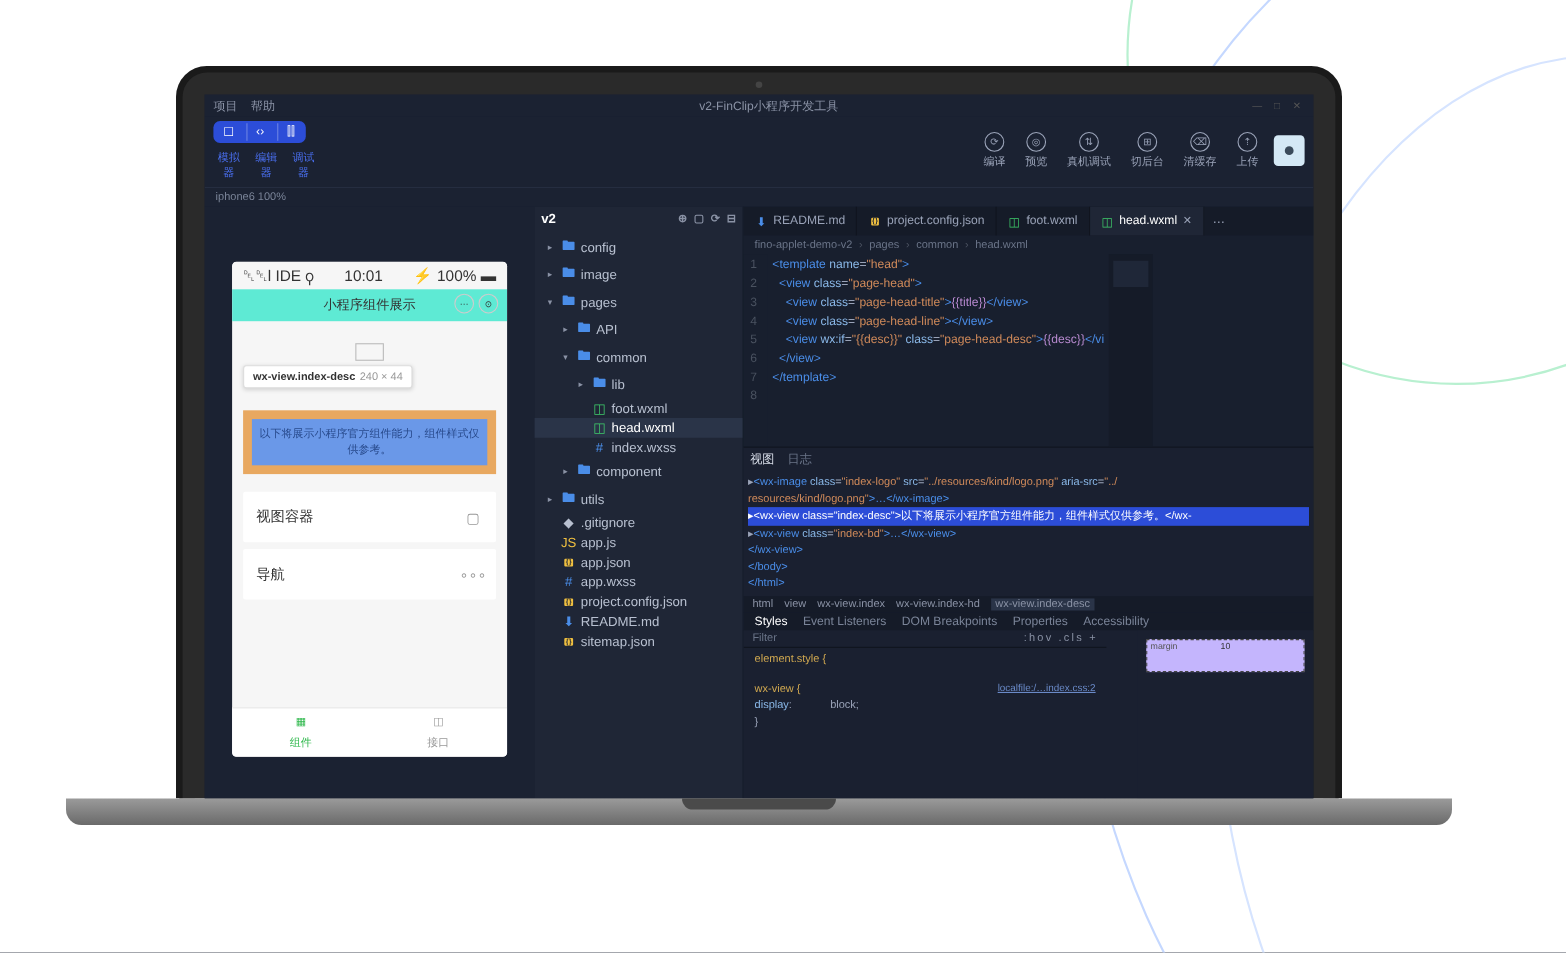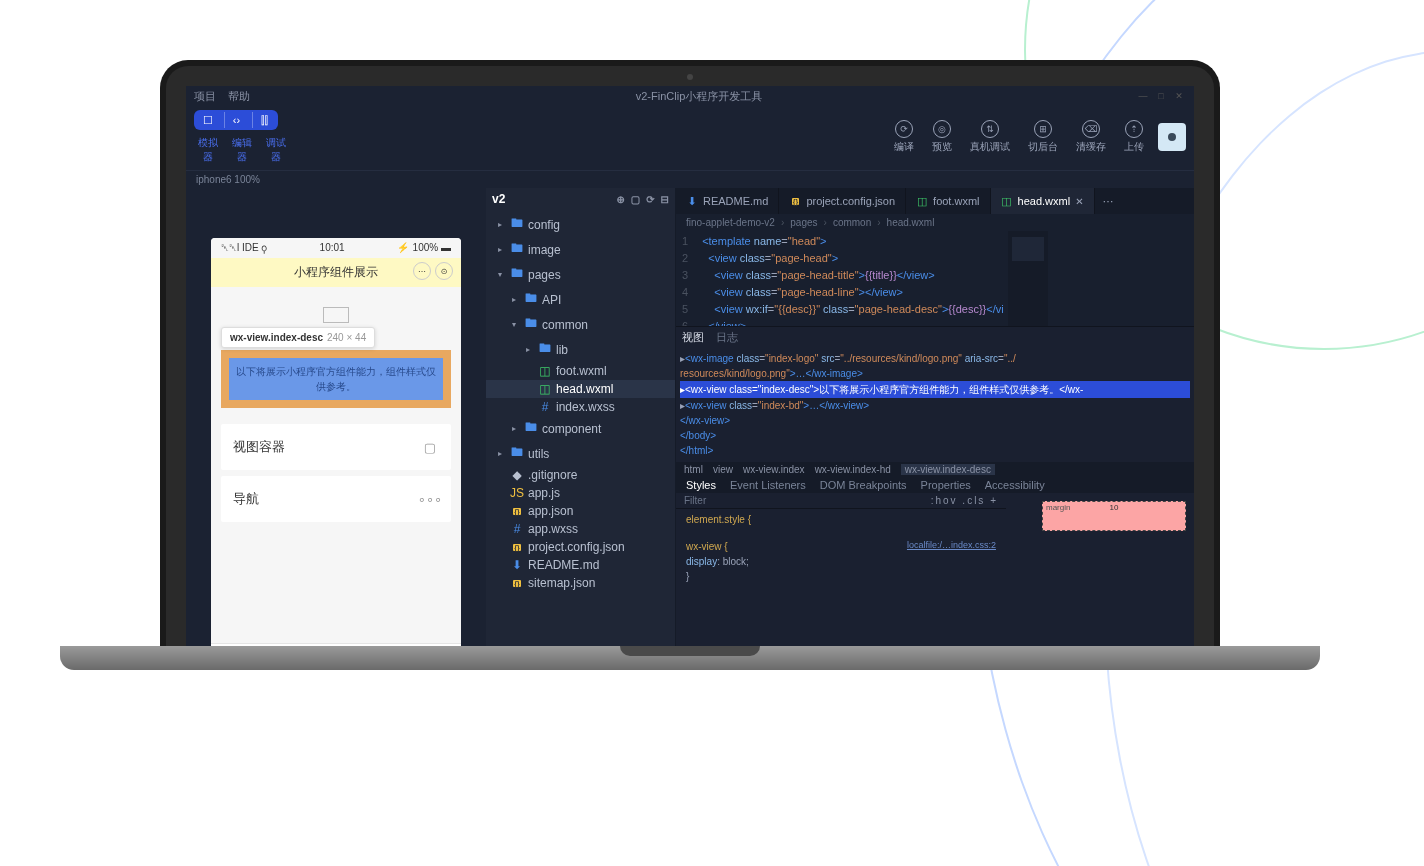--- a/index.html
+++ b/index.html
@@ -8,21 +8,21 @@
 
 .bg-curve { position: absolute; border-radius: 50%; pointer-events: none; }
 .bg-curve-1 { width: 600px; height: 600px; border: 2px solid #b8f0d0; right: -200px; top: -250px; }
 .bg-curve-2 { width: 800px; height: 1200px; border: 2px solid #c5d8ff; right: -350px; top: -100px; }
 .bg-curve-3 { width: 700px; height: 1100px; border: 2px solid #d6e4ff; right: -380px; top: 50px; }
 
 
 .laptop { position: absolute; left: 160px; top: 60px; width: 1060px; }
 .laptop-bezel { background: #2a2a2a; border-radius: 28px 28px 0 0; padding: 20px 20px 0 20px; border: 6px solid #1a1a1a; border-bottom: none; position: relative; }
 .laptop-camera { position: absolute; top: 8px; left: 50%; transform: translateX(-50%); width: 6px; height: 6px; background: #444; border-radius: 50%; }
-.laptop-screen { background: #1b2232; width: 100%; height: 560px; overflow: hidden; }
+.laptop-screen { background: #1b2232; width: 100%; height: 640px; overflow: hidden; }
 .laptop-base { height: 24px; background: linear-gradient(#9a9a9a, #6a6a6a); border-radius: 0 0 14px 14px; margin: 0 -100px; position: relative; }
 .laptop-notch { position: absolute; left: 50%; top: 0; transform: translateX(-50%); width: 140px; height: 10px; background: #4a4a4a; border-radius: 0 0 10px 10px; }
 
 
 .ide { display: flex; flex-direction: column; height: 100%; color: #b8c0d0; font-size: 11px; }
 
 
 .titlebar { display: flex; align-items: center; height: 20px; padding: 0 8px; background: #1b2232; }
 .menu-item { margin-right: 12px; color: #8a92a5; font-size: 11px; }
 .window-title { flex: 1; text-align: center; color: #8a92a5; font-size: 11px; }
@@ -48,27 +48,27 @@
 
 
 .status-strip { height: 18px; background: #1b2232; display: flex; align-items: center; padding: 0 10px; color: #7a8498; font-size: 10px; border-top: 1px solid #252d40; }
 
 
 .main { flex: 1; display: flex; min-height: 0; }
 
 
 .sim-panel { width: 300px; background: #1b2232; display: flex; justify-content: center; padding-top: 50px; }
 .phone { width: 250px; background: #f6f6f6; border-radius: 4px; overflow: hidden; font-size: 11px; color: #333; height: 450px; display: flex; flex-direction: column; }
-.phone-status { display: flex; justify-content: space-between; padding: 4px 10px; font-size: 10px; background: #f6f6f6; }
-.phone-header { text-align: center; padding: 6px 0; position: relative; background: #fef9c3; font-size: 12px; }
+.phone-status { display: flex; justify-content: space-between; padding: 4px 10px; font-size: 14px; background: #f6f6f6; }
+.phone-header { text-align: center; padding: 6px 0; position: relative; background: #5eead4; font-size: 12px; }
 .phone-header-controls { position: absolute; right: 8px; top: 4px; display: flex; gap: 4px; }
 .phone-ctrl { width: 18px; height: 18px; border: 1px solid #ccc; border-radius: 9px; display: flex; align-items: center; justify-content: center; font-size: 8px; }
 .phone-body { flex: 1; padding: 12px 10px; overflow: hidden; position: relative; }
 .phone-symbol { width: 26px; height: 16px; border: 1px solid #bbb; margin: 8px auto 4px; }
-.inspect-tip { background: #fff; border: 1px solid #ddd; border-radius: 3px; padding: 4px 8px; box-shadow: 0 1px 4px rgba(0,0,0,.15); font-size: 10px; display: inline-block; margin-bottom: 2px; }
+.inspect-tip { background: #fff; border: 1px solid #ddd; border-radius: 3px; padding: 4px 8px; box-shadow: 0 1px 4px rgba(0,0,0,.15); font-size: 10px; display: inline-block; margin-bottom: 20px; }
 .inspect-tip .dim { color: #999; margin-left: 4px; }
 .highlight-box { margin: 0 auto; padding: 8px; background: #e8a860; }
 .highlight-box-inner { background: #6a98e8; color: #284a8c; font-size: 10px; line-height: 1.5; padding: 6px; text-align: center; }
 .phone-list { margin-top: 16px; }
 .phone-item { background: #fff; padding: 14px 12px; margin: 6px 0; display: flex; justify-content: space-between; align-items: center; font-size: 13px; border-radius: 2px; }
 .phone-item-icon { width: 18px; height: 18px; color: #999; display: flex; align-items: center; justify-content: center; }
 .phone-tabbar { display: flex; border-top: 1px solid #e5e5e5; background: #fff; }
 .phone-tab { flex: 1; padding: 6px 0; text-align: center; font-size: 10px; color: #999; }
 .phone-tab.active { color: #2fb84c; }
 .phone-tab-icon { width: 16px; height: 16px; margin: 0 auto 2px; }
@@ -125,25 +125,25 @@
 .dt-crumbs .on { background: #2a3448; padding: 0 4px; }
 .dt-subtabs { display: flex; gap: 14px; padding: 2px 10px; font-size: 11px; color: #7a8498; background: #151b28; }
 .dt-subtabs .on { color: #fff; }
 .dt-styles-row { flex: 1; display: flex; min-height: 0; gap: 28px; }
 .dt-styles { flex: 1; font-family: monospace; font-size: 10px; overflow: hidden; }
 .dt-filter { display: flex; justify-content: space-between; padding: 2px 8px; color: #6a7488; border-bottom: 1px solid #10141e; }
 .dt-filter .actions { color: #8a92a5; letter-spacing: 2px; }
 .dt-rule { padding: 3px 10px; line-height: 1.5; color: #9aa3b8; }
 .dt-rule .sel { color: #d0a850; }
 .dt-rule .prop { color: #8ab8e8; }
-.dt-rule .val { color: #9aa3b8; }
+.dt-rule .val { color: #9aa3b8; margin-left: 32px; }
 .dt-rule .src { float: right; color: #6a7488; font-size: 9px; }
 .dt-rule .link { color: #6a8ac8; text-decoration: underline; }
 .box-model { width: 160px; padding: 8px; background: #1a2030; }
-.bm-margin { background: #fca5a5; border: 1px dashed #444; padding: 14px 14px; font-size: 9px; color: #333; position: relative; }
+.bm-margin { background: #c4b5fd; border: 1px dashed #444; padding: 14px 14px; font-size: 9px; color: #333; position: relative; }
 .bm-border { background: #f0d8a0; border: 1px solid #555; padding: 12px 16px; position: relative; }
 .bm-padding { background: #c8e8b0; border: 1px dashed #555; padding: 10px 12px; position: relative; }
 .bm-content { background: #a8d0e8; border: 1px solid #4a8de8; text-align: center; padding: 2px 0; font-size: 9px; color: #333; }
 .bm-lbl { position: absolute; top: 1px; left: 3px; font-size: 8px; color: #555; }
 .bm-margin > .bm-top { position: absolute; top: 1px; left: 50%; transform: translateX(-50%); font-size: 8px; }
 </style>
 </head>
 <body>
 
 <div class="bg-curve bg-curve-1"></div>

